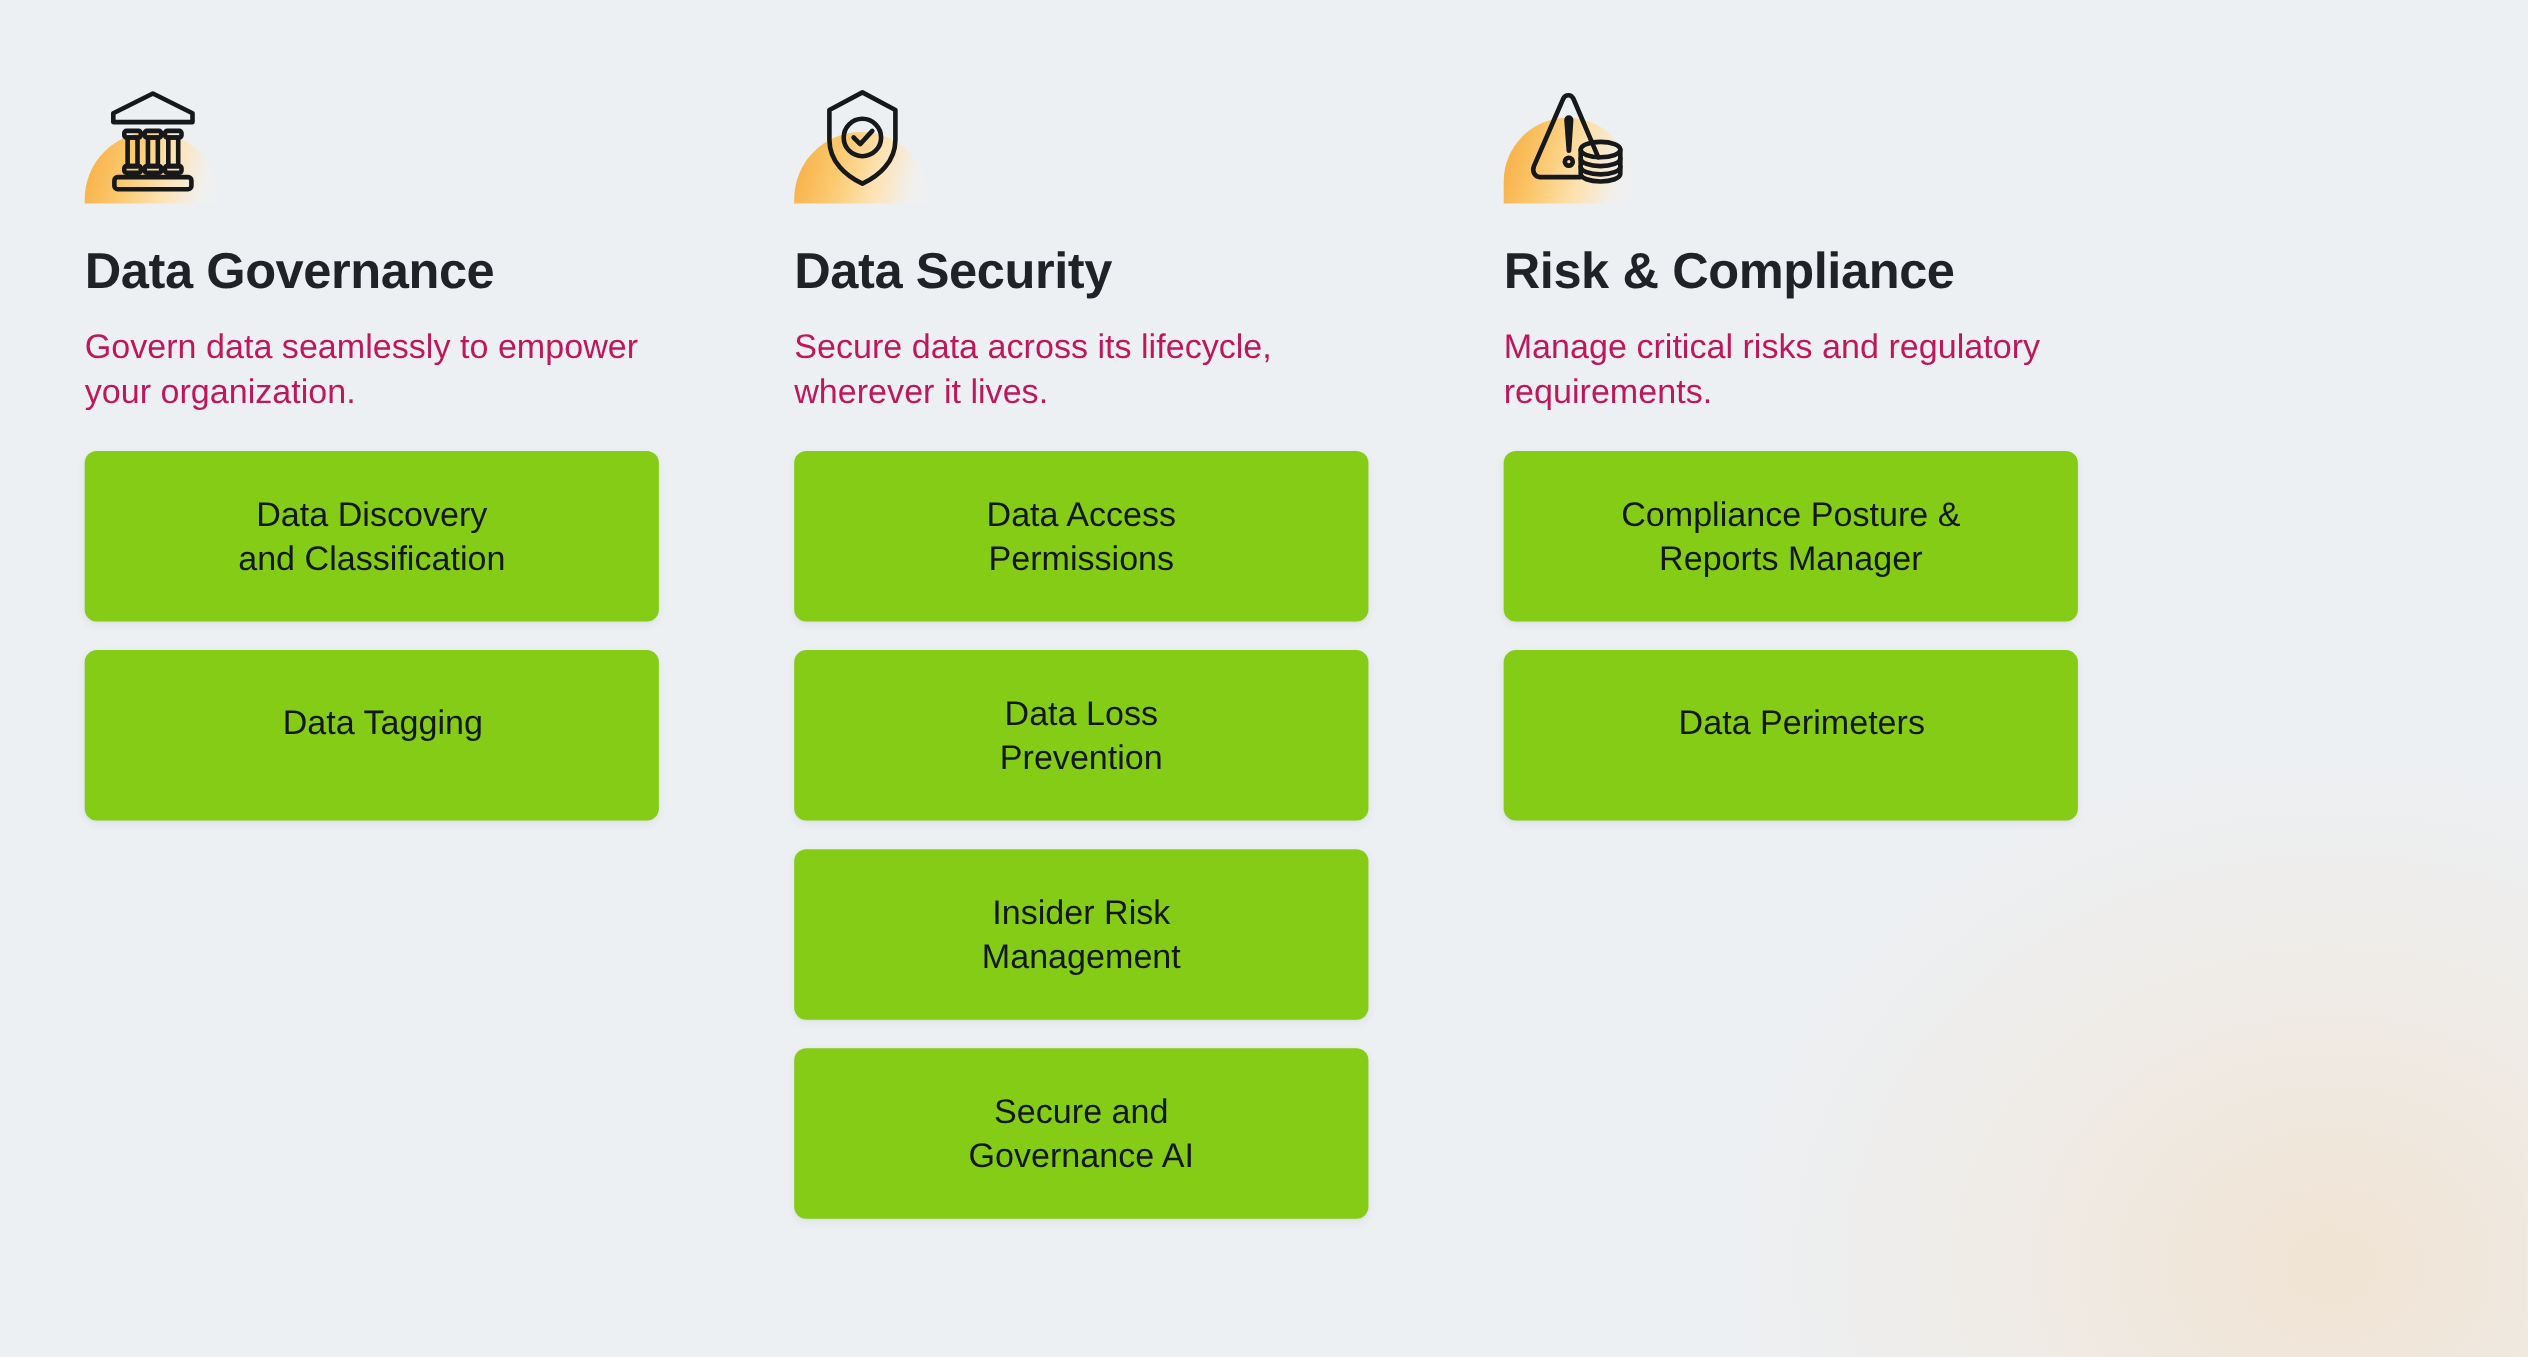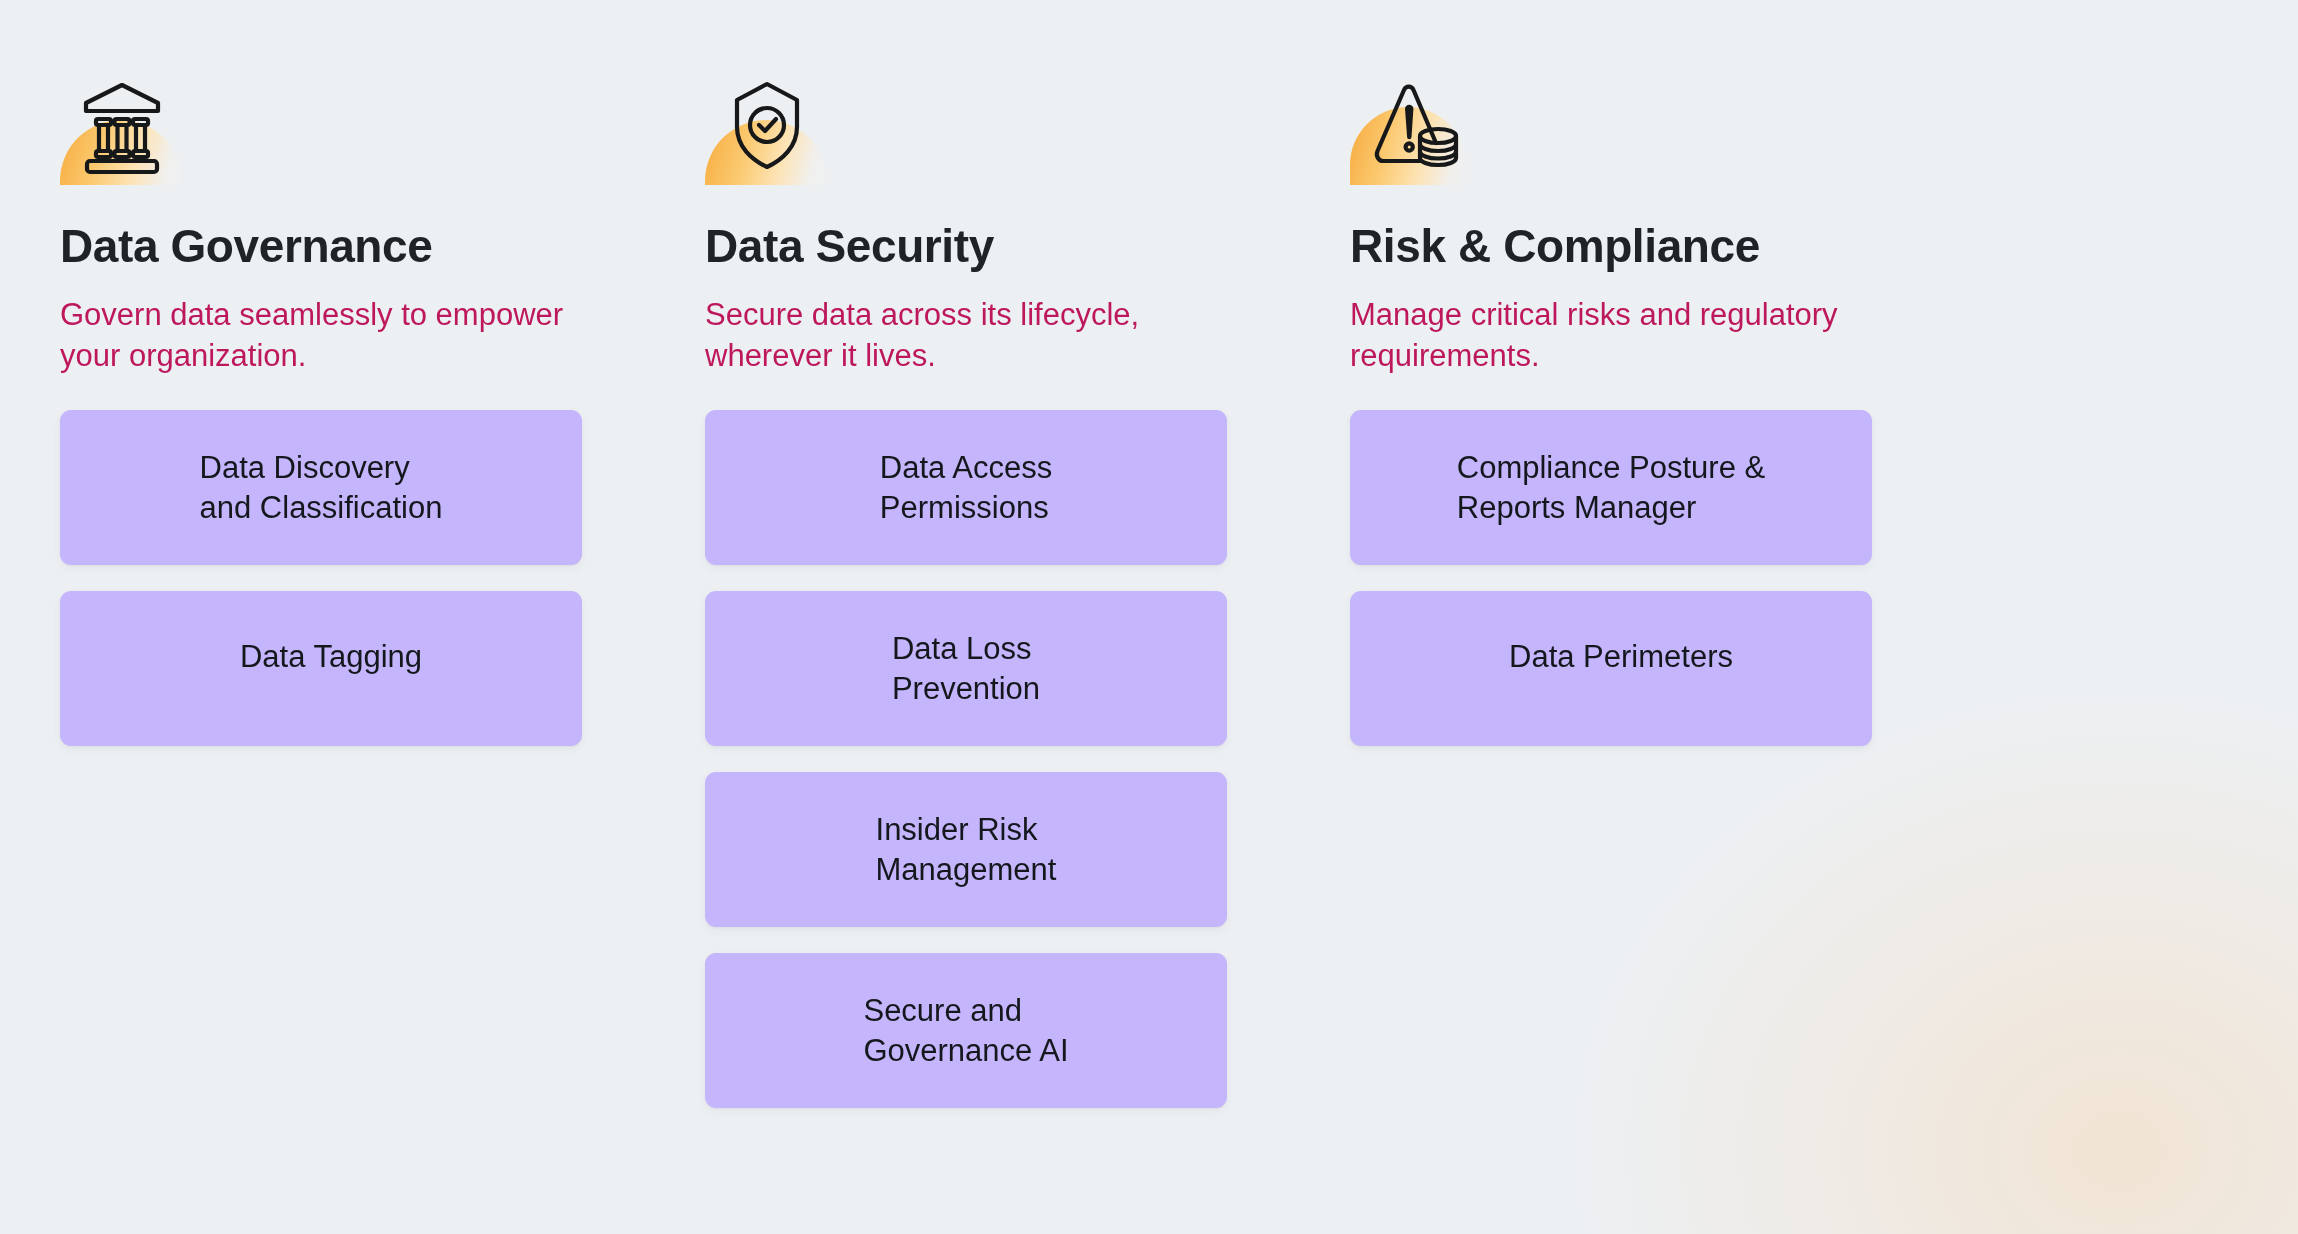--- a/index.html
+++ b/index.html
@@ -29,21 +29,21 @@
                 rgba(237, 240, 243, 0) 72%);
     pointer-events: none;
     z-index: 0;
   }
 
   #board {
     position: relative;
     z-index: 1;
     width: 2298px;
     height: 946px;
-    padding: 75px 112px 0 60px;
+    padding: 75px 112px 0 77px;
     display: flex;
     align-items: flex-start;
     border-radius: 10px;
   }
 
   .column {
     width: 522px;
     flex: 0 0 522px;
     display: flex;
     flex-direction: column;
@@ -106,26 +106,27 @@
     color: #be185d;
     line-height: 1.33;
     margin-bottom: 34px;
     max-width: 510px;
   }
 
   
   .cards { display: flex; flex-direction: column; gap: 26px; }
 
   .card {
-    background: #c4b5fd;
+    background: #84cc16;
     border-radius: 11px;
     height: 155px;
     display: flex;
     align-items: center;
     justify-content: center;
+    text-align: center;
     padding: 0 22px;
     box-shadow: 0 3px 9px rgba(31, 41, 55, 0.055),
                 0 1px 2px rgba(31, 41, 55, 0.04);
   }
   .card-label {
     font-size: 31px;
     font-weight: 400;
     color: #14181c;
     line-height: 1.28;
     white-space: pre-line;

